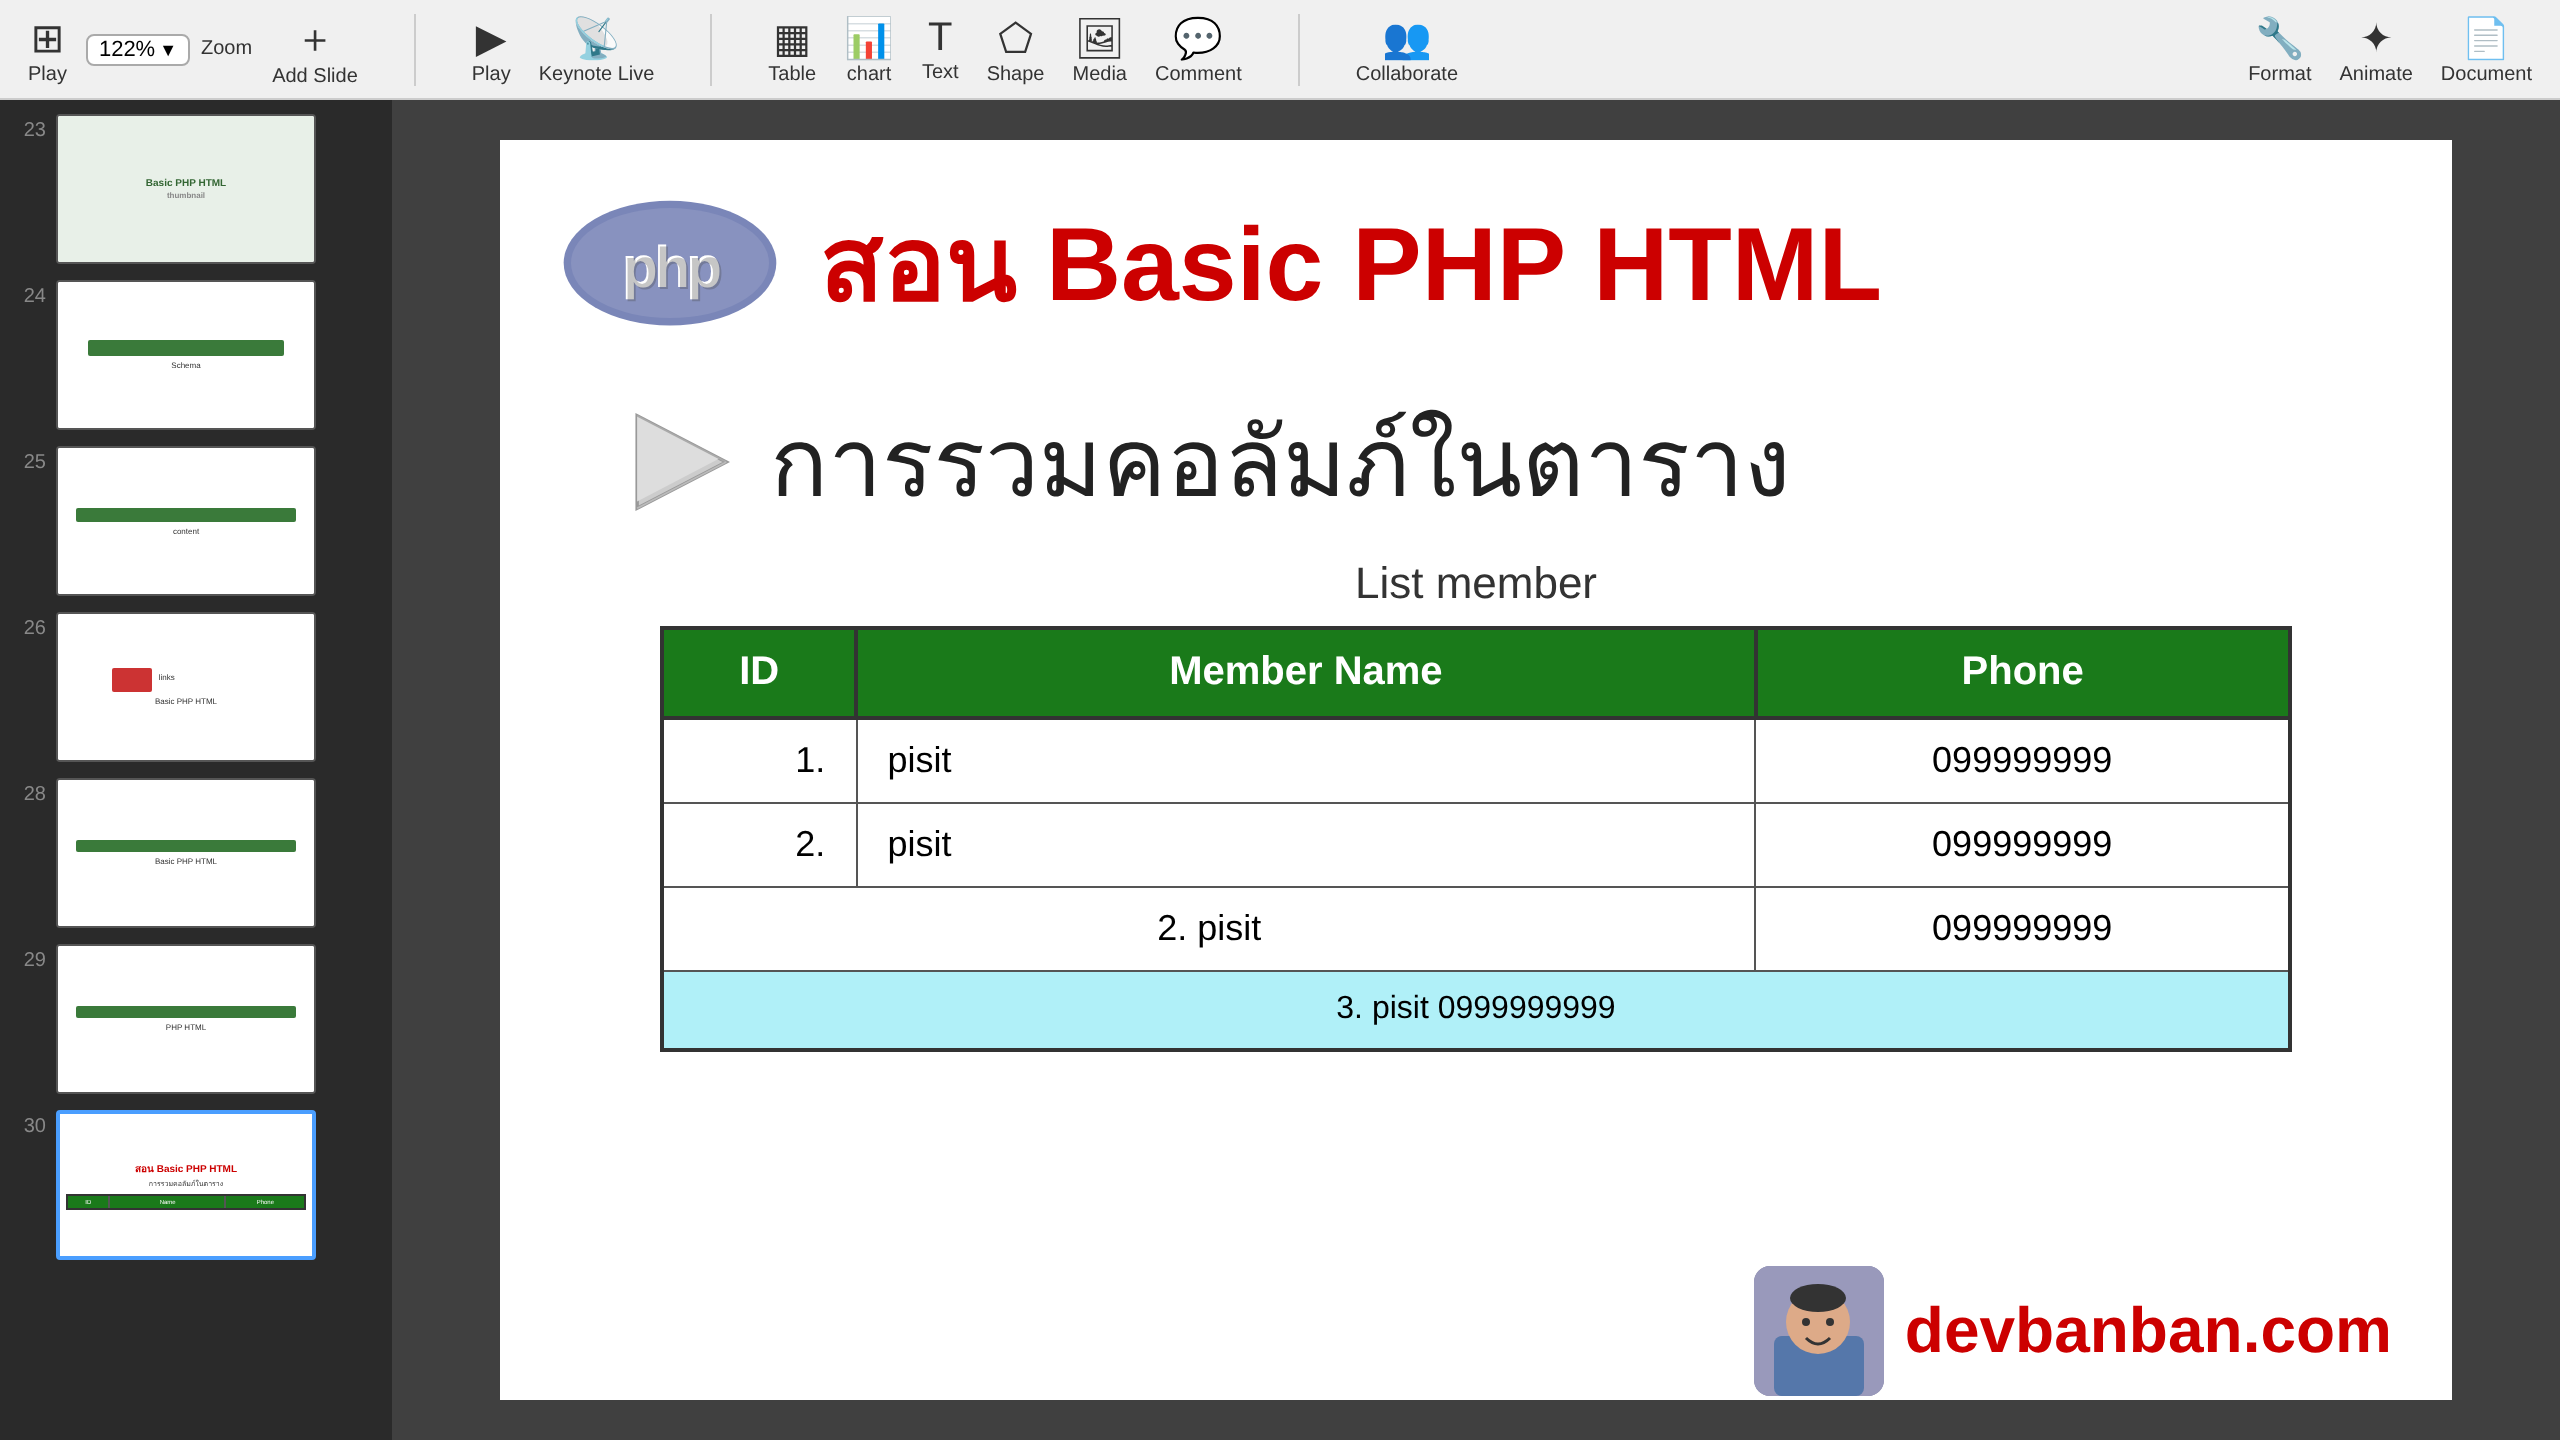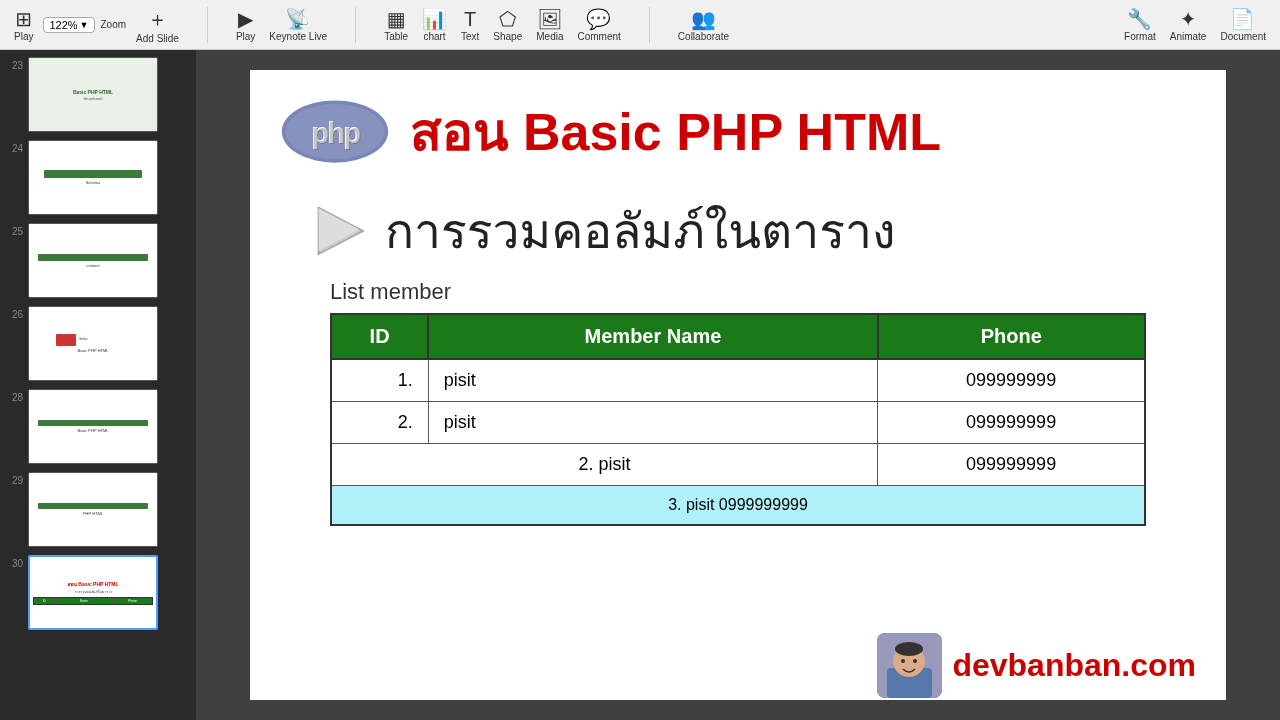--- a/index.html
+++ b/index.html
@@ -167,21 +167,21 @@
       font-family: 'Tahoma', sans-serif;
       color: #222;
       font-weight: normal;
     }
 
     
     .table-section {
       padding: 0 80px;
     }
     .table-caption {
-      text-align: left;
+      text-align: center;
       font-size: 22px;
       color: #333;
       margin-bottom: 8px;
     }
     .member-table {
       width: 100%;
       border-collapse: collapse;
       border: 2px solid #333;
     }
     .member-table th {

